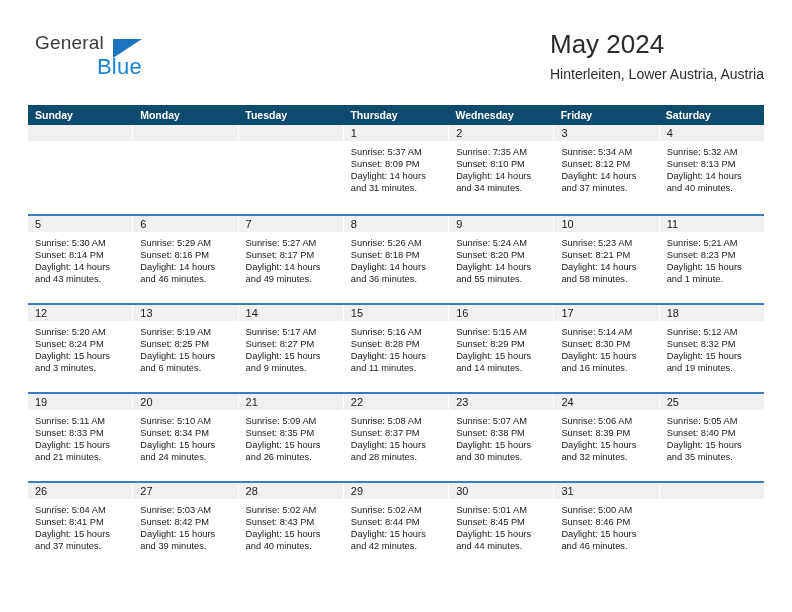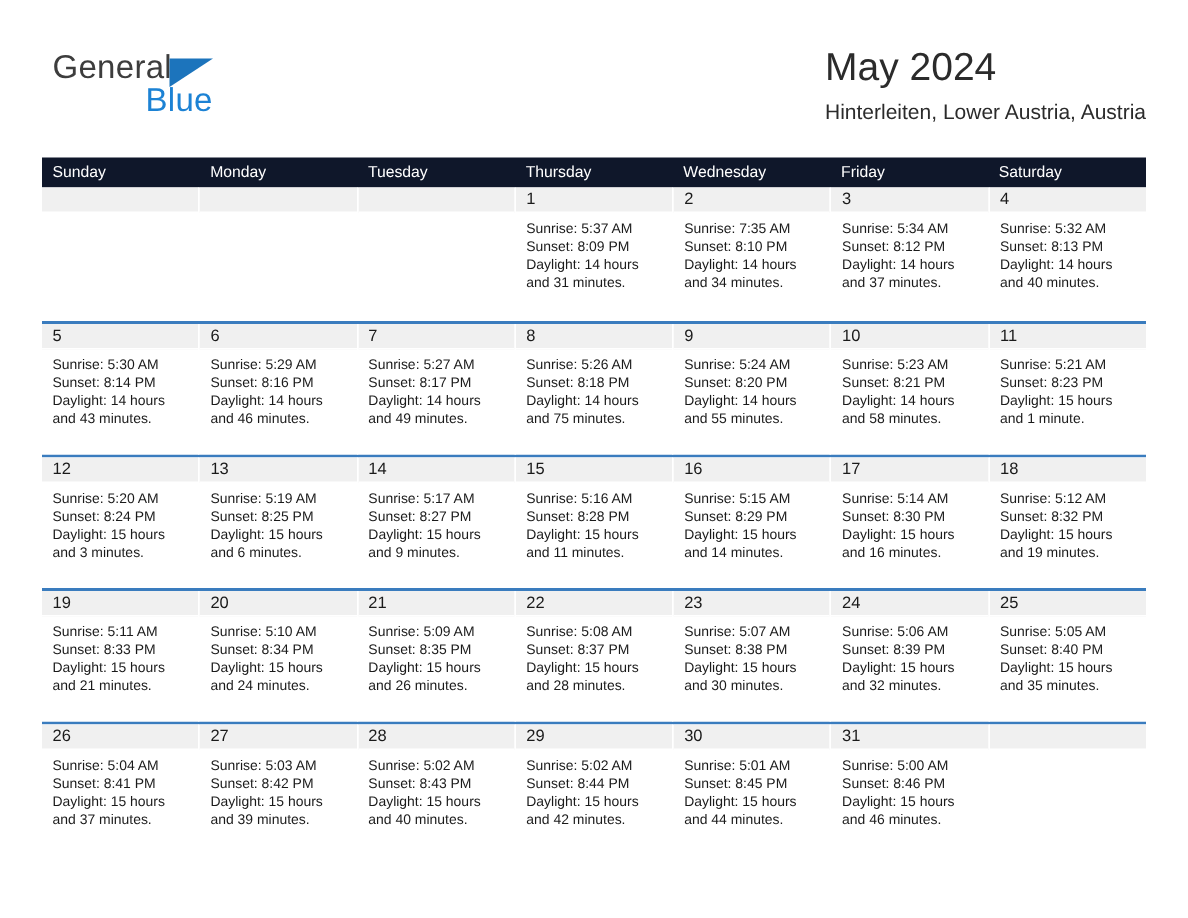--- a/index.html
+++ b/index.html
@@ -32,21 +32,21 @@
     position: absolute;
     left: 7px;
     top: 4px;
     width: 200px;
     height: 56px;
   }
   .brand-general {
     position: absolute;
     left: 0;
     top: 0;
-    font-size: 22px;
+    font-size: 19px;
     letter-spacing: 0.2px;
     color: #3d3d3d;
     font-family: "Liberation Sans", sans-serif;
   }
   .brand-tri {
     position: absolute;
     left: 78px;
     top: 7px;
     width: 0;
     height: 0;
@@ -86,22 +86,23 @@
   
   .calendar {
     position: absolute;
     left: 28px;
     top: 105px;
     width: 736px;
   }
   .weekhead {
     display: flex;
     width: 100%;
-    background: #0f172a;
+    background: #0c4a6e;
     height: 20px;
+    font-weight: bold;
   }
   .weekhead .wh {
     flex: 1 1 0;
     color: #ffffff;
     font-size: 10.5px;
     line-height: 20px;
     padding-left: 7px;
     white-space: nowrap;
     overflow: hidden;
   }
@@ -269,21 +270,21 @@
             </div>
           </div>
           <div class="daycell">
             <div class="daynum-band">
               <div class="daynum">8</div>
             </div>
             <div class="dayinfo">
               <div>Sunrise: 5:26 AM</div>
               <div>Sunset: 8:18 PM</div>
               <div>Daylight: 14 hours</div>
-              <div>and 75 minutes.</div>
+              <div>and 36 minutes.</div>
             </div>
           </div>
           <div class="daycell">
             <div class="daynum-band">
               <div class="daynum">9</div>
             </div>
             <div class="dayinfo">
               <div>Sunrise: 5:24 AM</div>
               <div>Sunset: 8:20 PM</div>
               <div>Daylight: 14 hours</div>

